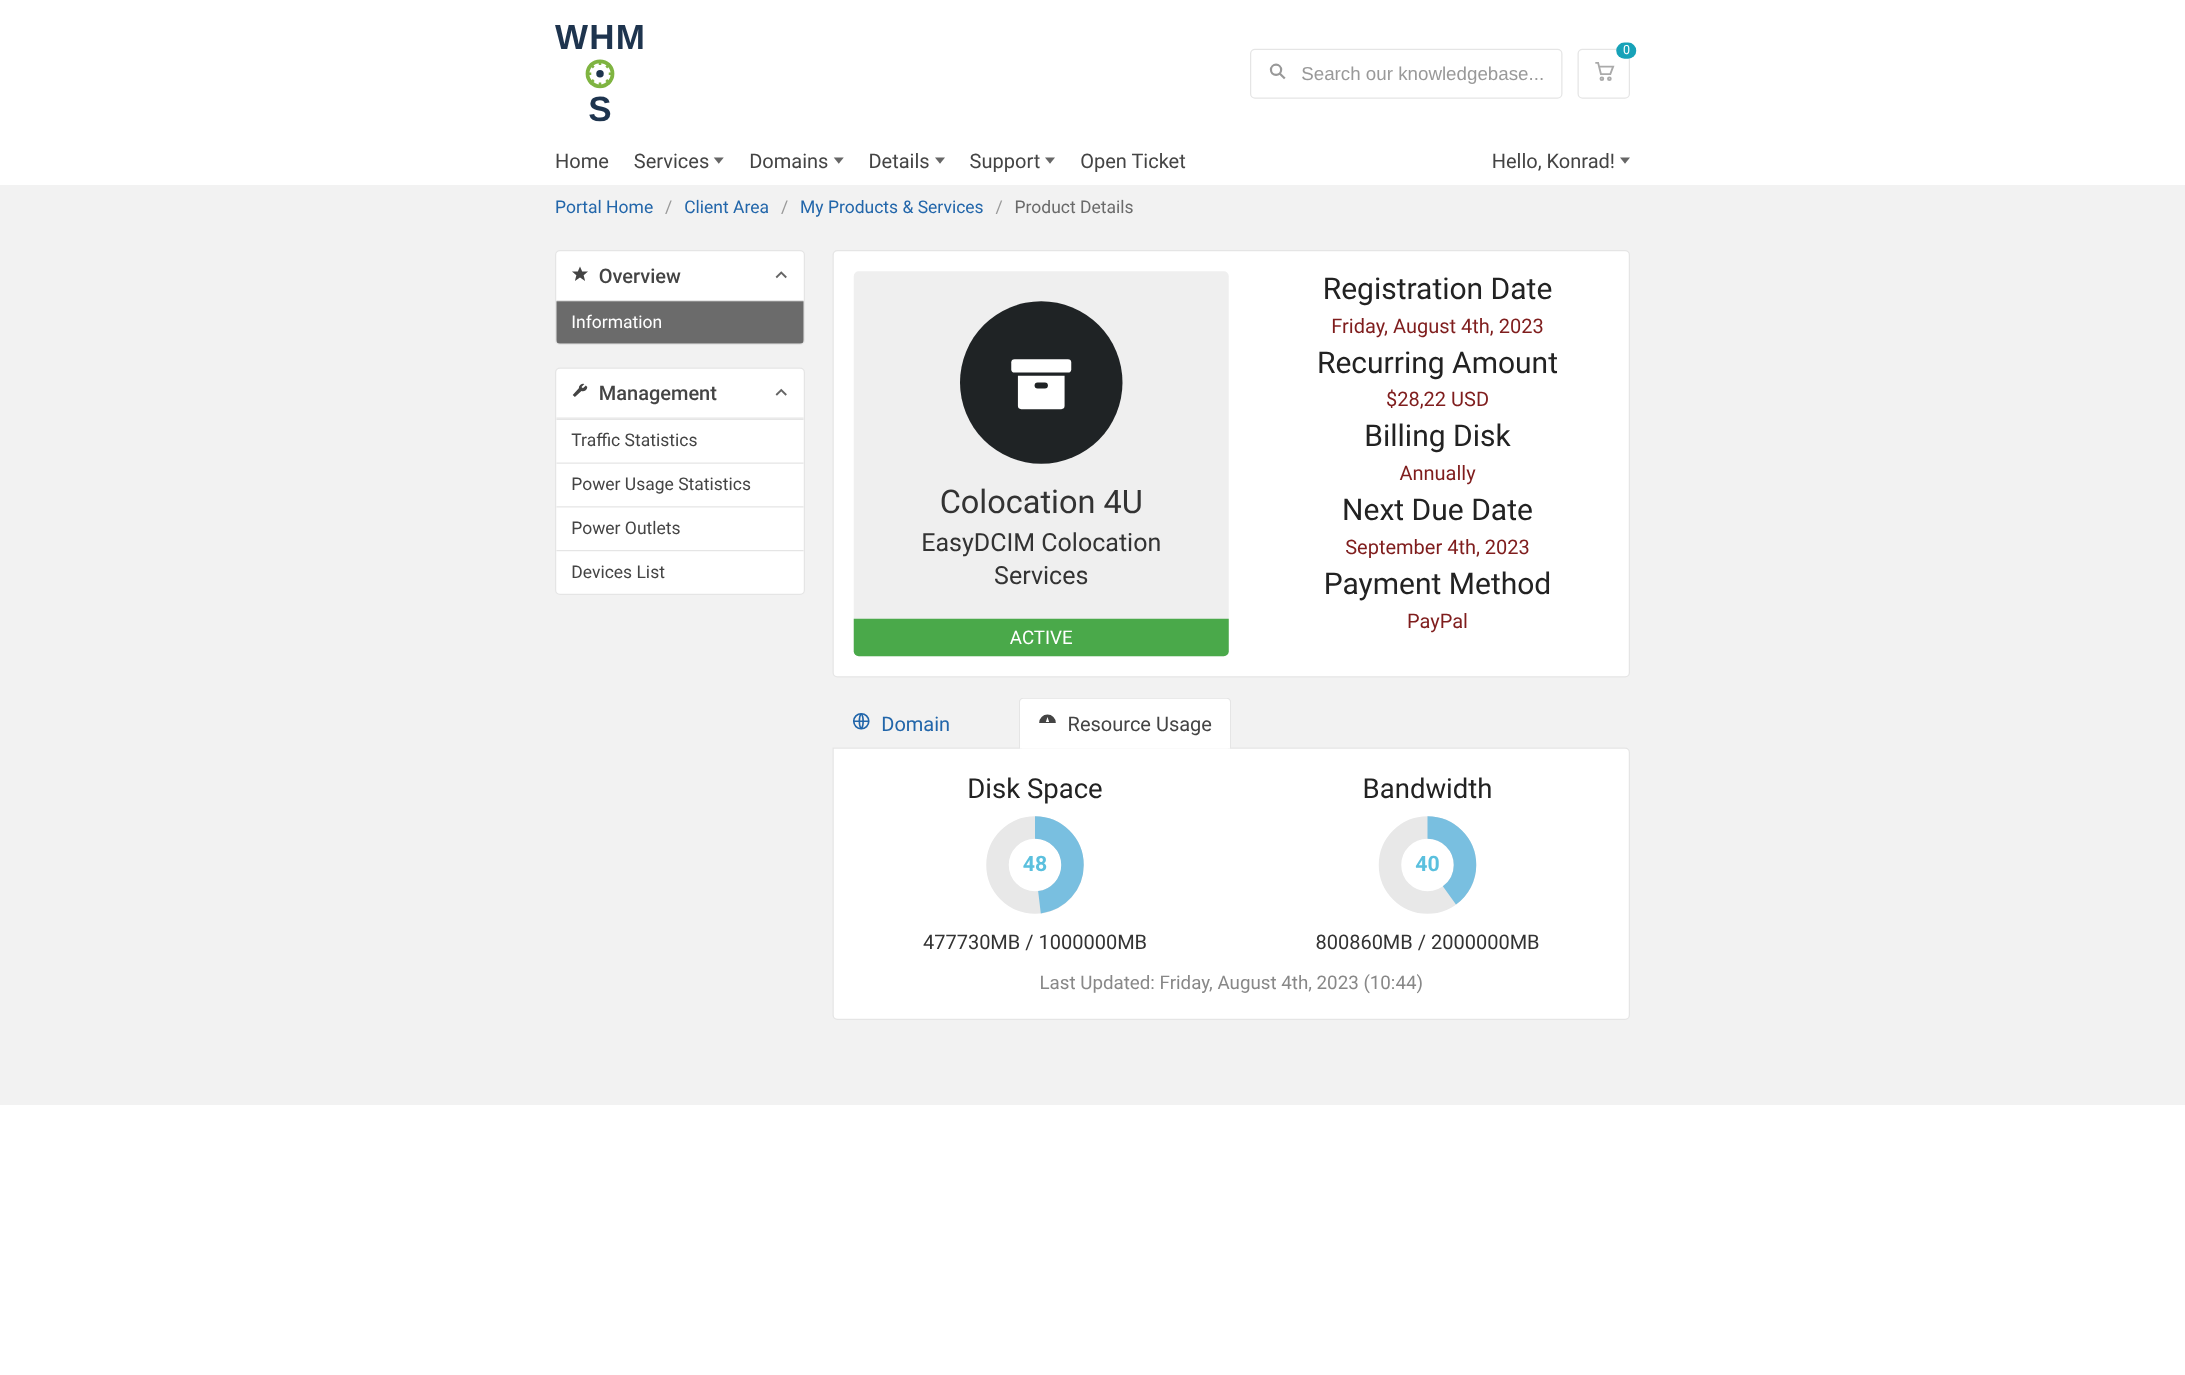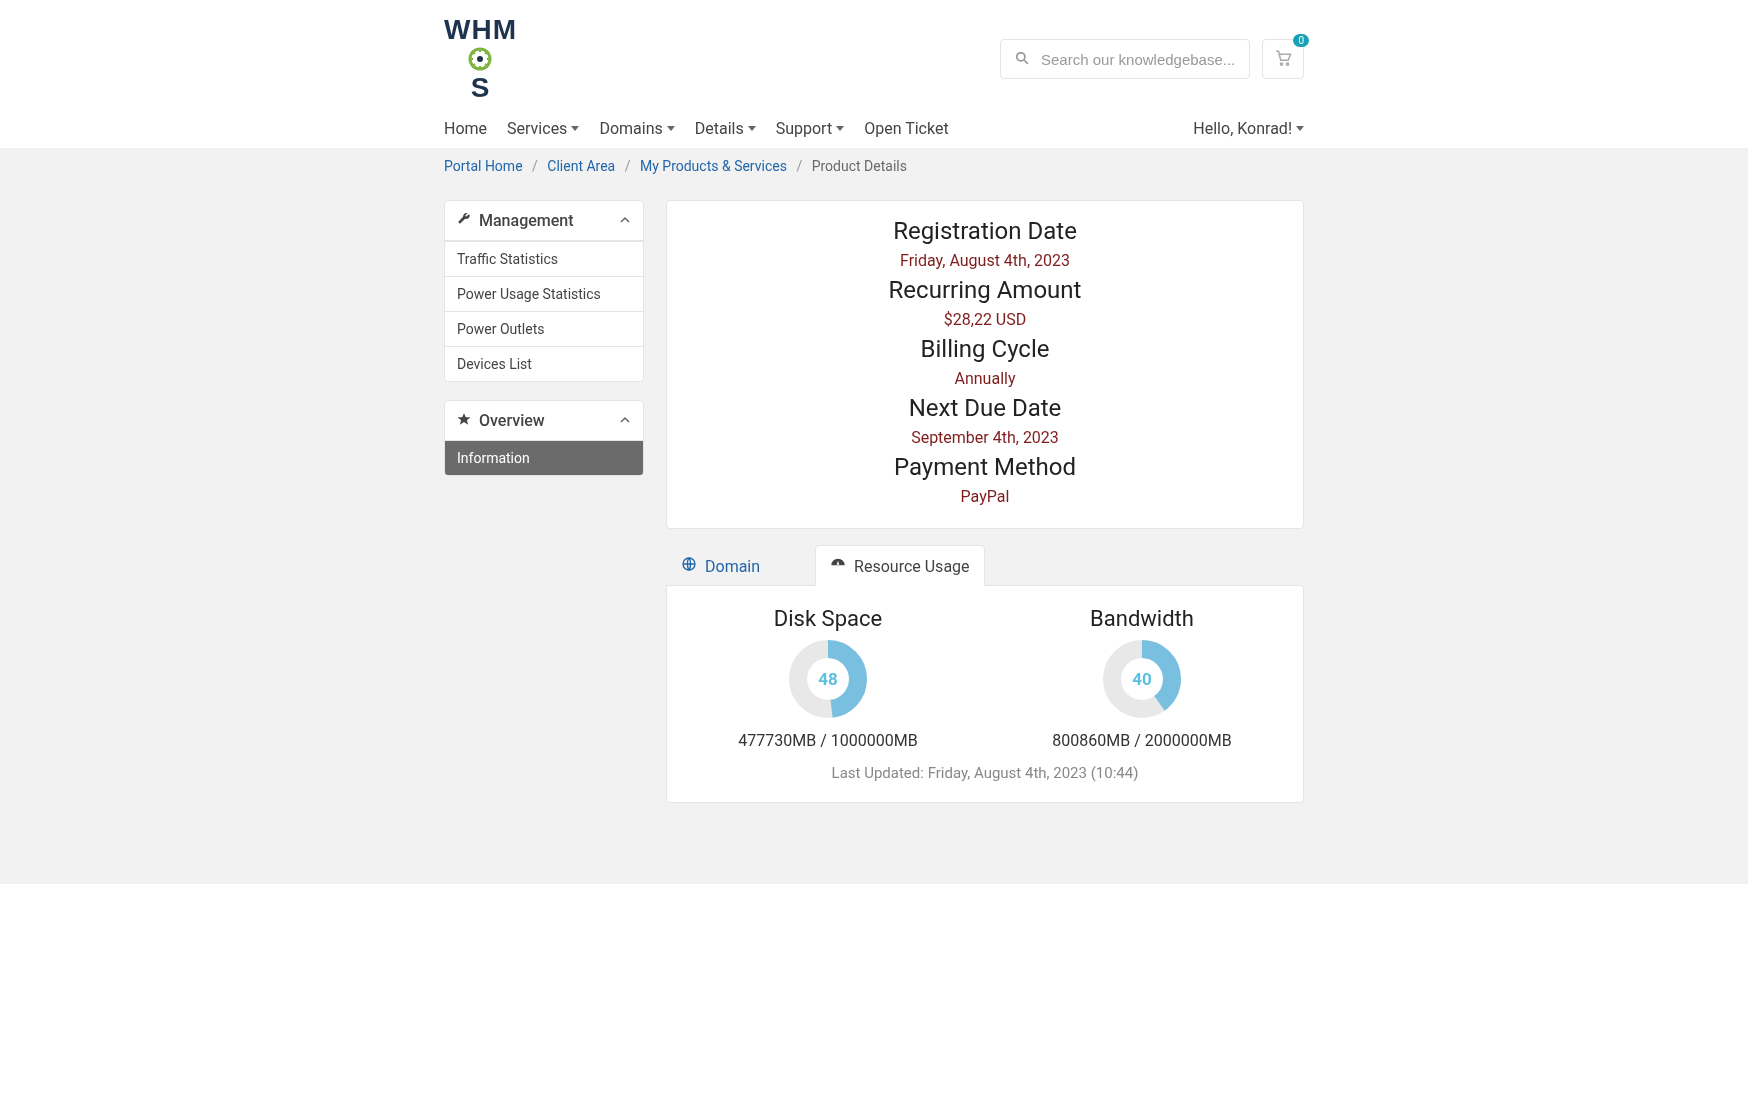--- a/index.html
+++ b/index.html
@@ -330,72 +330,84 @@
 <div class="page">
   <div class="container">
     <div class="layout">
 
       <div class="sidebar">
         <div class="side-panel">
           <div class="side-header">
             <span style="display:flex;align-items:center;">
               <span class="hicon">
                 <svg width="14" height="14" viewBox="0 0 24 24" fill="#444">
-                    <path d="M22 6a6 6 0 0 1-8 5.6L5 20l-3-3 8.4-9A6 6 0 0 1 18 2l-4 4 2 2 4-4z"></path>
+                    <polygon points="12,2 15,9 23,9 17,14 19,22 12,17 5,22 7,14 1,9 9,9"></polygon>
                   </svg>
               </span>
-              <span>Management</span>
+              <span>Overview</span>
             </span>
             <span class="chev">
               <svg width="12" height="12" viewBox="0 0 24 24" fill="none" stroke="#666" stroke-width="3">
                   <polyline points="4,16 12,8 20,16"></polyline>
                 </svg>
             </span>
           </div>
-          <div class="side-link">Traffic Statistics</div>
-          <div class="side-link">Power Usage Statistics</div>
-          <div class="side-link">Power Outlets</div>
-          <div class="side-link">Devices List</div>
+          <div class="side-active">Information</div>
         </div>
 
         <div class="side-panel">
           <div class="side-header">
             <span style="display:flex;align-items:center;">
               <span class="hicon">
                 <svg width="14" height="14" viewBox="0 0 24 24" fill="#444">
-                    <polygon points="12,2 15,9 23,9 17,14 19,22 12,17 5,22 7,14 1,9 9,9"></polygon>
+                    <path d="M22 6a6 6 0 0 1-8 5.6L5 20l-3-3 8.4-9A6 6 0 0 1 18 2l-4 4 2 2 4-4z"></path>
                   </svg>
               </span>
-              <span>Overview</span>
+              <span>Management</span>
             </span>
             <span class="chev">
               <svg width="12" height="12" viewBox="0 0 24 24" fill="none" stroke="#666" stroke-width="3">
                   <polyline points="4,16 12,8 20,16"></polyline>
                 </svg>
             </span>
           </div>
-          <div class="side-active">Information</div>
+          <div class="side-link">Traffic Statistics</div>
+          <div class="side-link">Power Usage Statistics</div>
+          <div class="side-link">Power Outlets</div>
+          <div class="side-link">Devices List</div>
         </div>
       </div>
 
       <div class="content">
         <div class="card">
           <div class="overview">
+            <div class="product-box">
+              <div class="prod-icon">
+                <svg width="64" height="64" viewBox="0 0 24 24" fill="#fff">
+                  <rect x="3" y="5" width="18" height="4" rx="1"></rect>
+                  <path d="M5 10h14v9a1 1 0 0 1-1 1H6a1 1 0 0 1-1-1z"></path>
+                  <rect x="10" y="12" width="4" height="1.8" rx="0.9" fill="#1f2325"></rect>
+                </svg>
+              </div>
+              <div class="prod-title">Colocation 4U</div>
+              <div class="prod-sub">EasyDCIM Colocation Services</div>
+              <div class="status-bar">ACTIVE</div>
+            </div>
 
             <div class="info-col">
               <div class="info-group">
                 <div class="info-h">Registration Date</div>
                 <div class="info-v">Friday, August 4th, 2023</div>
               </div>
               <div class="info-group">
                 <div class="info-h">Recurring Amount</div>
                 <div class="info-v">$28,22 USD</div>
               </div>
               <div class="info-group">
-                <div class="info-h">Billing Cycle</div>
+                <div class="info-h">Billing Disk</div>
                 <div class="info-v">Annually</div>
               </div>
               <div class="info-group">
                 <div class="info-h">Next Due Date</div>
                 <div class="info-v">September 4th, 2023</div>
               </div>
               <div class="info-group">
                 <div class="info-h">Payment Method</div>
                 <div class="info-v">PayPal</div>
               </div>

